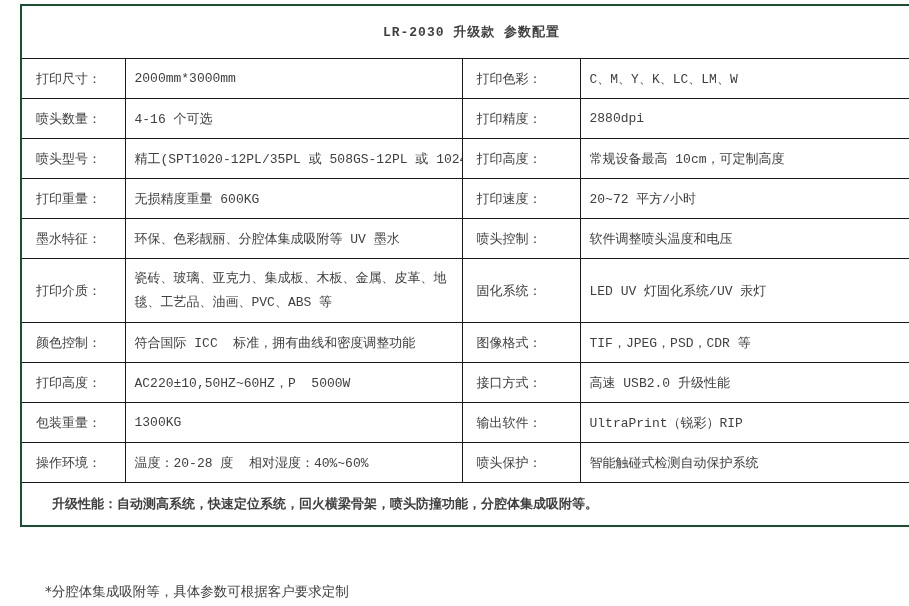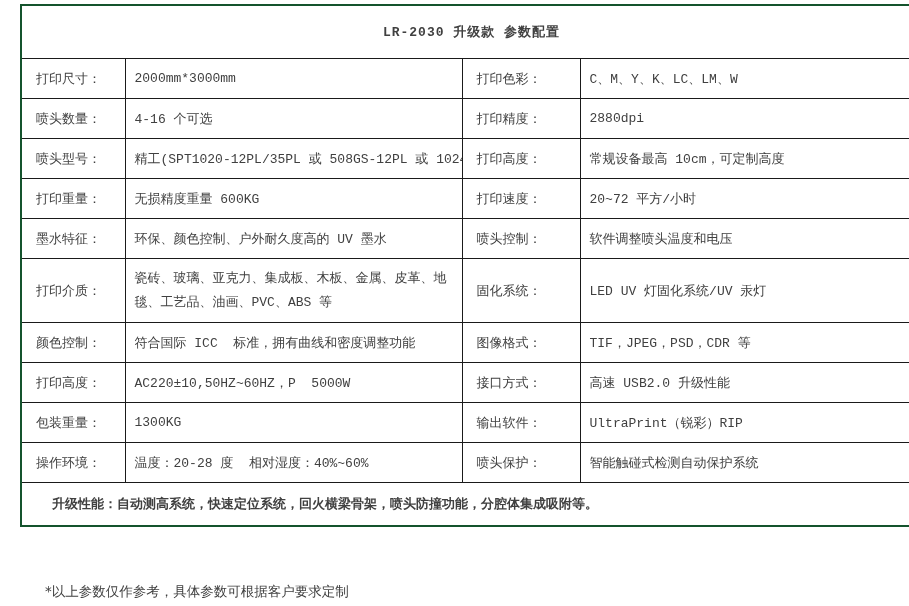--- a/index.html
+++ b/index.html
@@ -109,21 +109,21 @@
         <td class="val">常规设备最高 10cm，可定制高度</td>
       </tr>
       <tr class="param-row">
         <td class="lbl">打印重量：</td>
         <td class="val">无损精度重量 600KG</td>
         <td class="lbl">打印速度：</td>
         <td class="val">20~72 平方/小时</td>
       </tr>
       <tr class="param-row">
         <td class="lbl">墨水特征：</td>
-        <td class="val">环保、颜色控制、户外耐久度高的 UV 墨水</td>
+        <td class="val">环保、色彩靓丽、分腔体集成吸附等 UV 墨水</td>
         <td class="lbl">喷头控制：</td>
         <td class="val">软件调整喷头温度和电压</td>
       </tr>
       <tr class="param-row tall">
         <td class="lbl">打印介质：</td>
         <td class="val wrap">瓷砖、玻璃、亚克力、集成板、木板、金属、皮革、地毯、工艺品、油画、PVC、ABS 等</td>
         <td class="lbl">固化系统：</td>
         <td class="val">LED UV 灯固化系统/UV 汞灯</td>
       </tr>
       <tr class="param-row">
@@ -150,14 +150,14 @@
         <td class="lbl">喷头保护：</td>
         <td class="val">智能触碰式检测自动保护系统</td>
       </tr>
 
       <tr>
         <td colspan="4" class="upgrade-cell">升级性能：自动测高系统，快速定位系统，回火横梁骨架，喷头防撞功能，分腔体集成吸附等。</td>
       </tr>
     </tbody>
   </table>
 
-  <div class="footer-note">*以上参数仅作参考，具体参数可根据客户要求定制</div>
+  <div class="footer-note">*分腔体集成吸附等，具体参数可根据客户要求定制</div>
 </div>
 
 </body></html>

